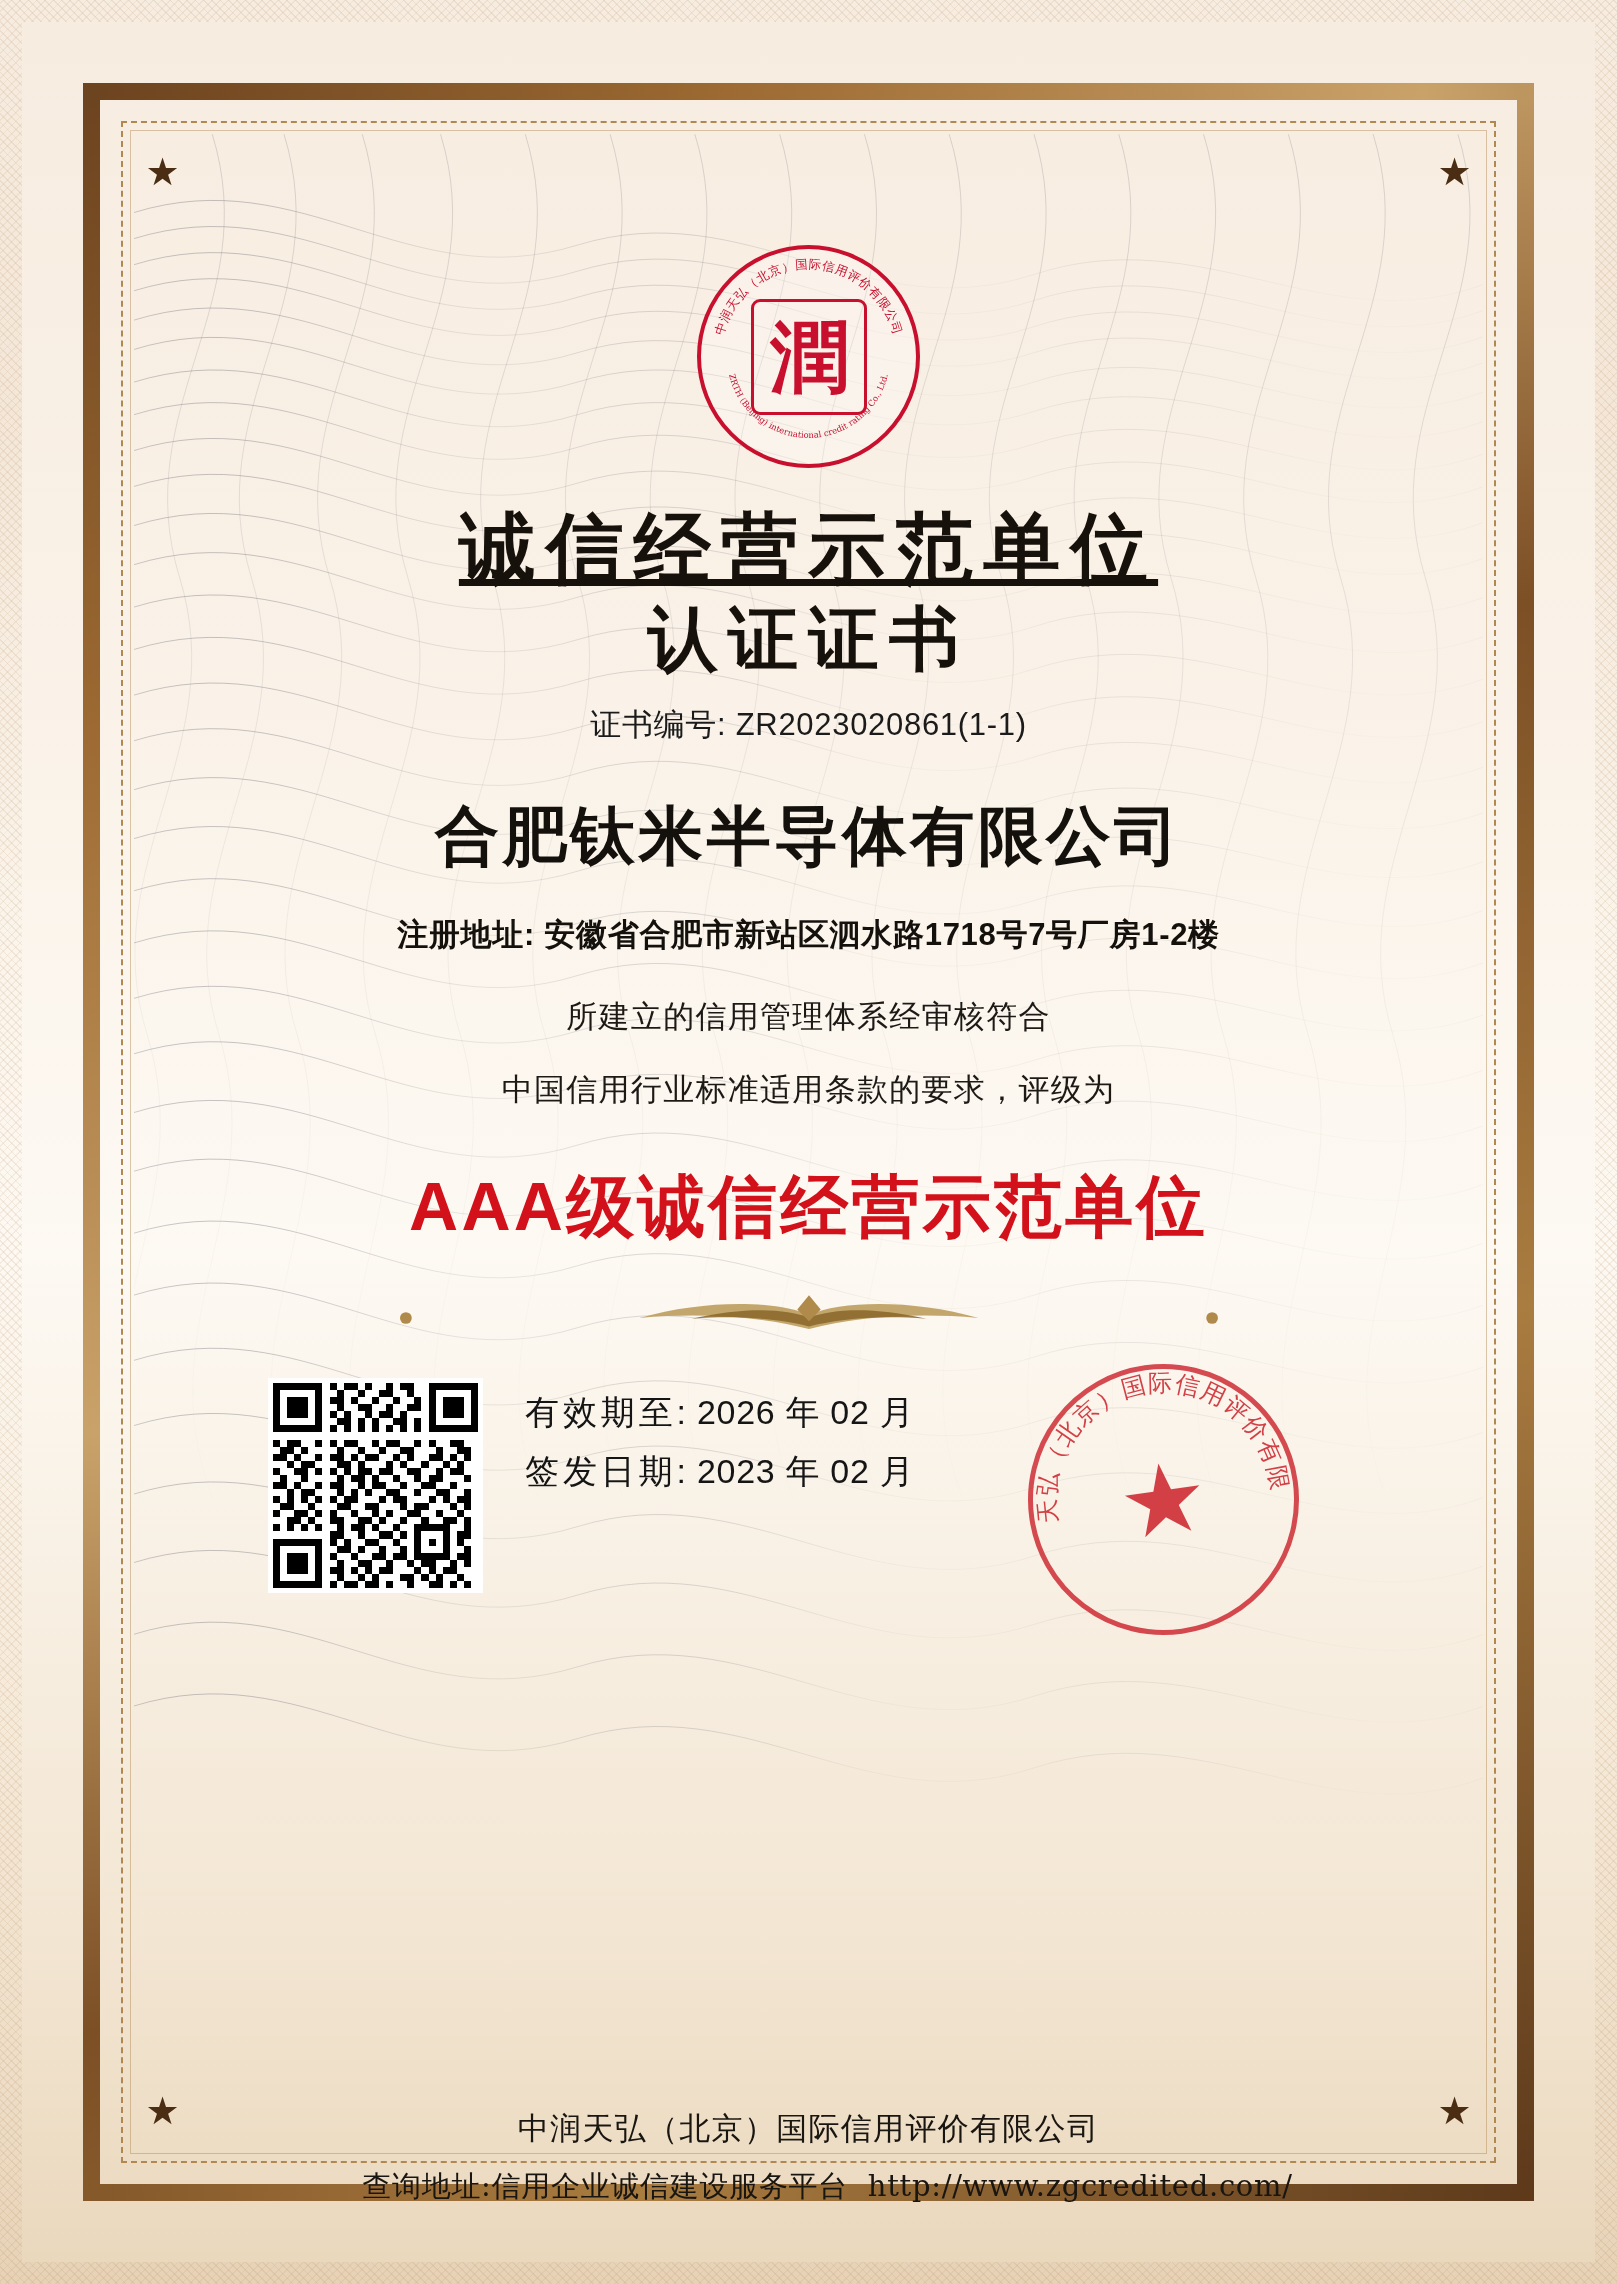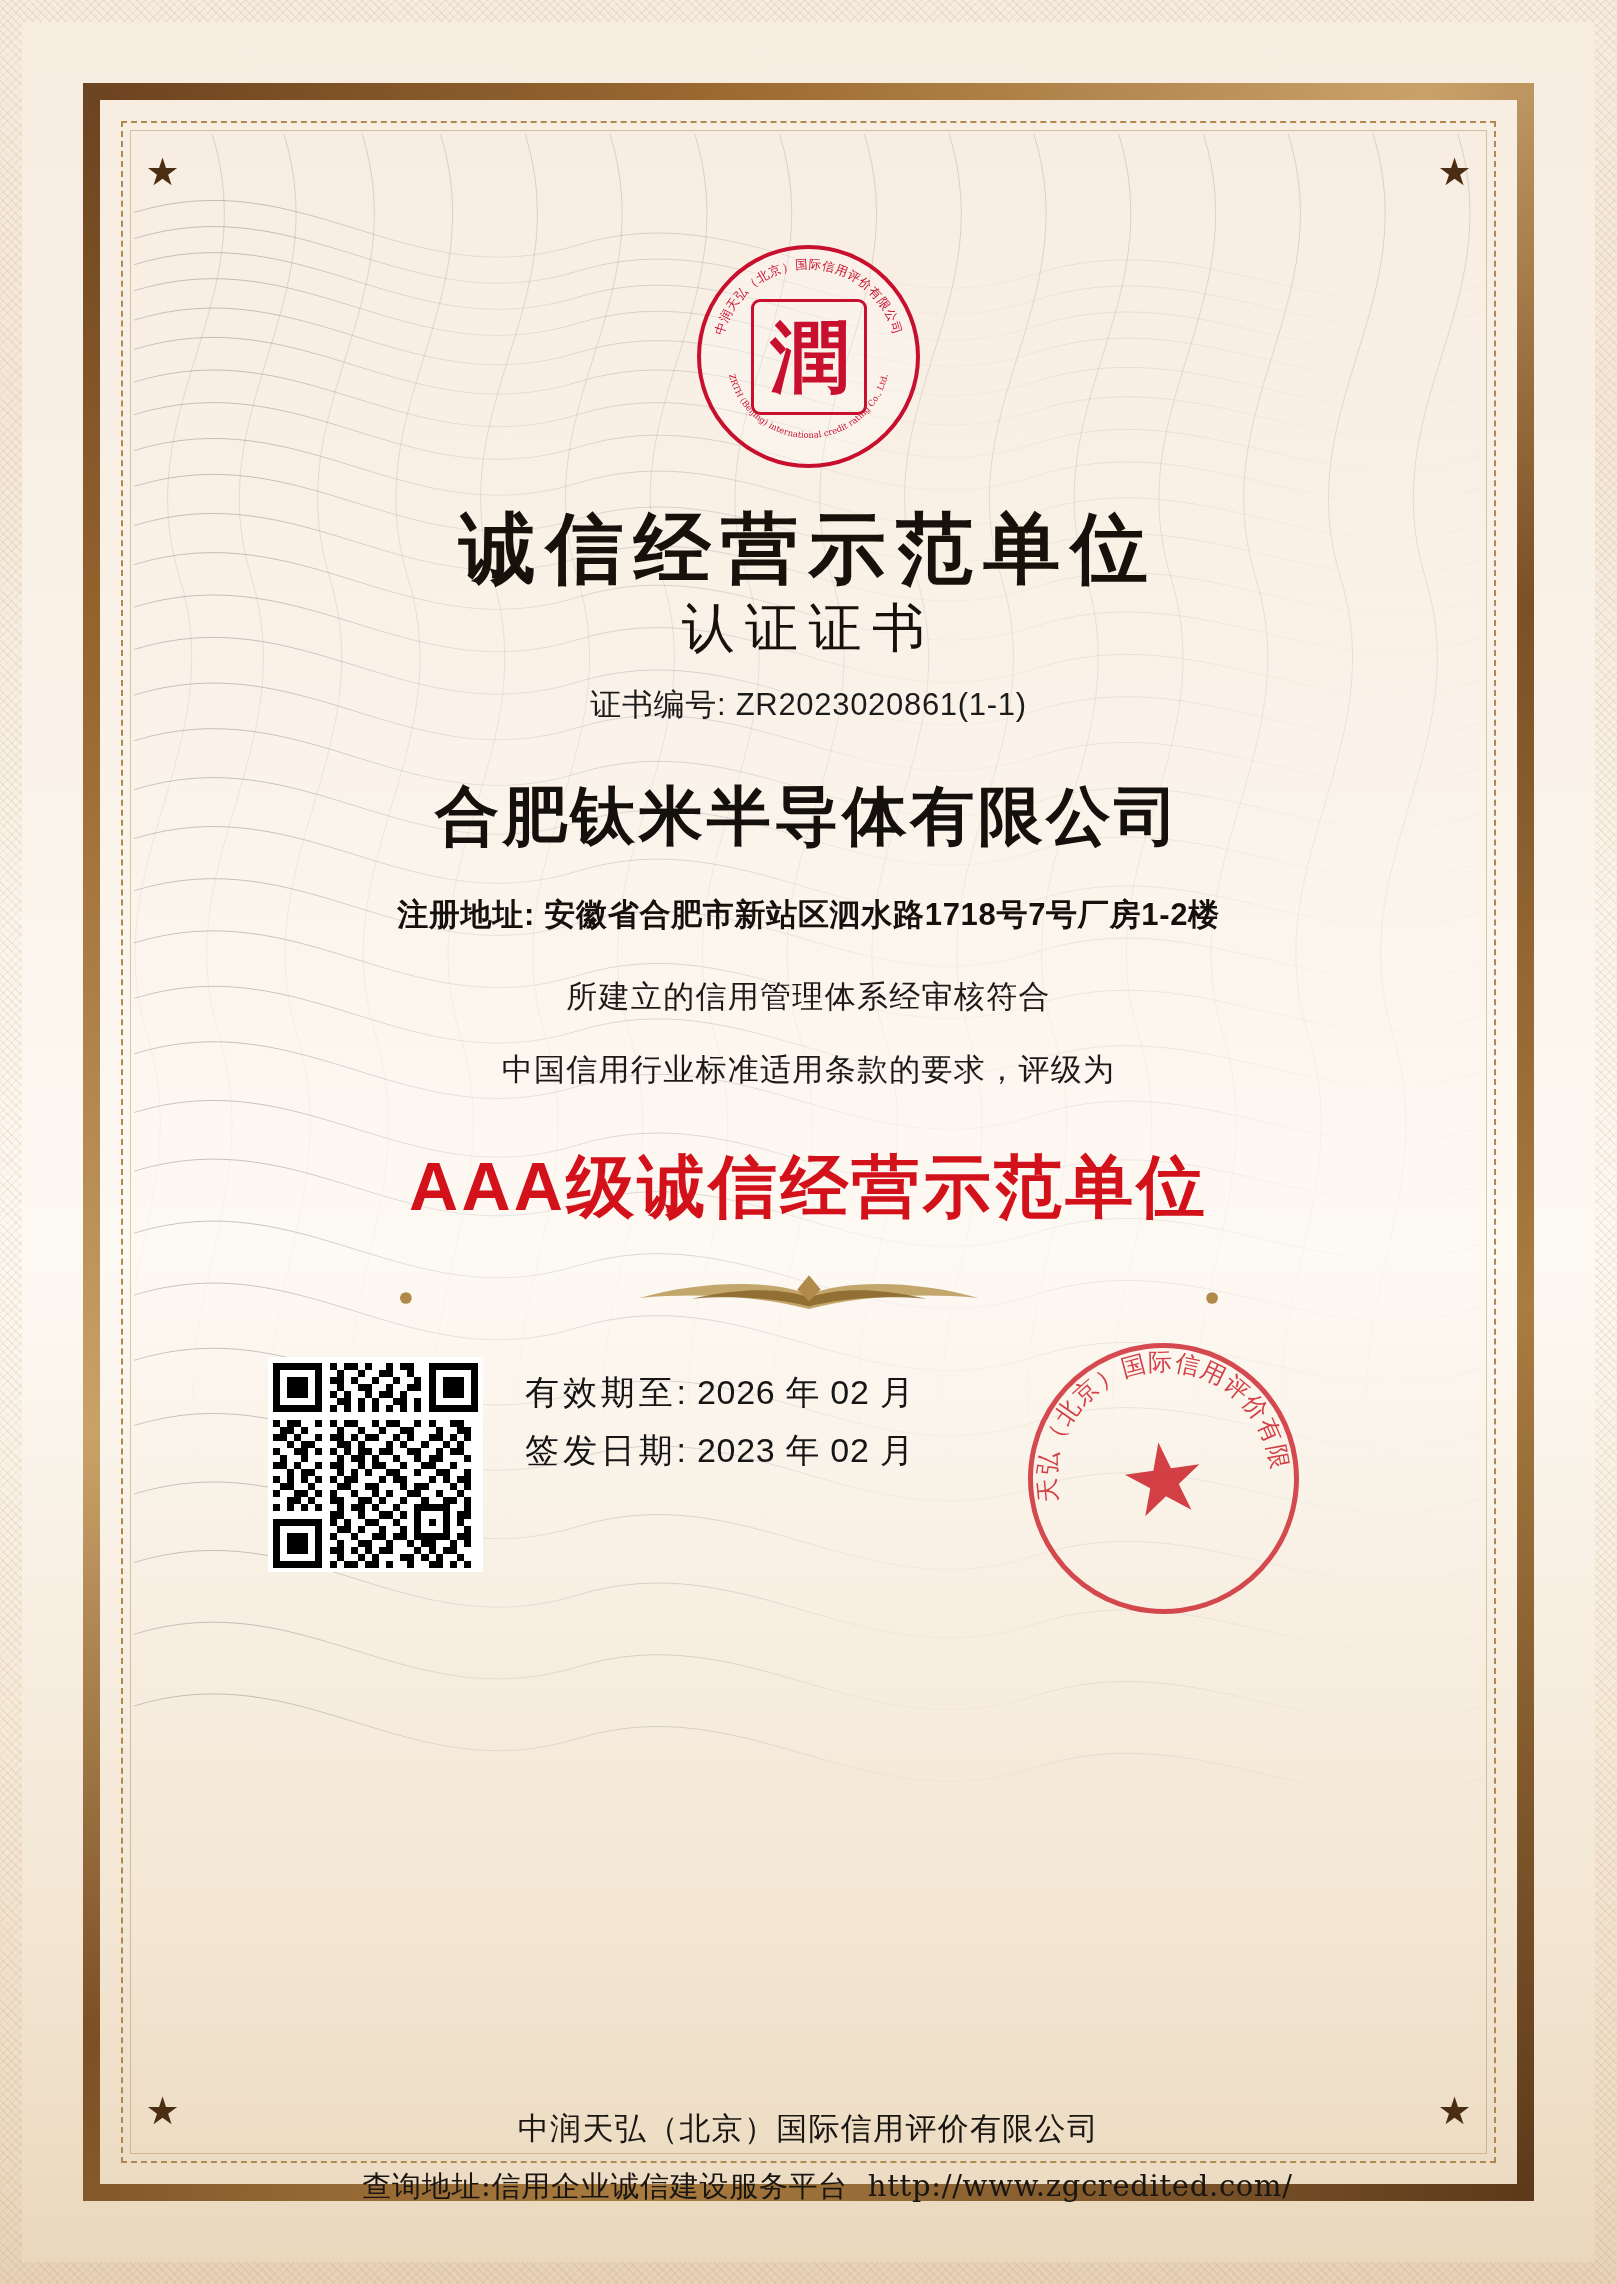--- a/index.html
+++ b/index.html
@@ -128,25 +128,26 @@
 
   .title-main {
     margin-top: 34px;
     font-family: "DejaVu Serif", serif;
     font-size: 77px;
     font-weight: bold;
     letter-spacing: 10.4px;
     color: #17110c;
     text-align: center;
     line-height: 1.22;
+    text-decoration: underline;
   }
   .title-sub {
     font-family: "DejaVu Serif", serif;
-    font-size: 53px;
-    font-weight: normal;
+    font-size: 70px;
+    font-weight: bold;
     letter-spacing: 10.4px;
     color: #17110c;
     text-align: center;
     line-height: 1.22;
   }
 
   .cert-no {
     margin-top: 23px;
     font-size: 31px;
     color: #1b1b1b;

